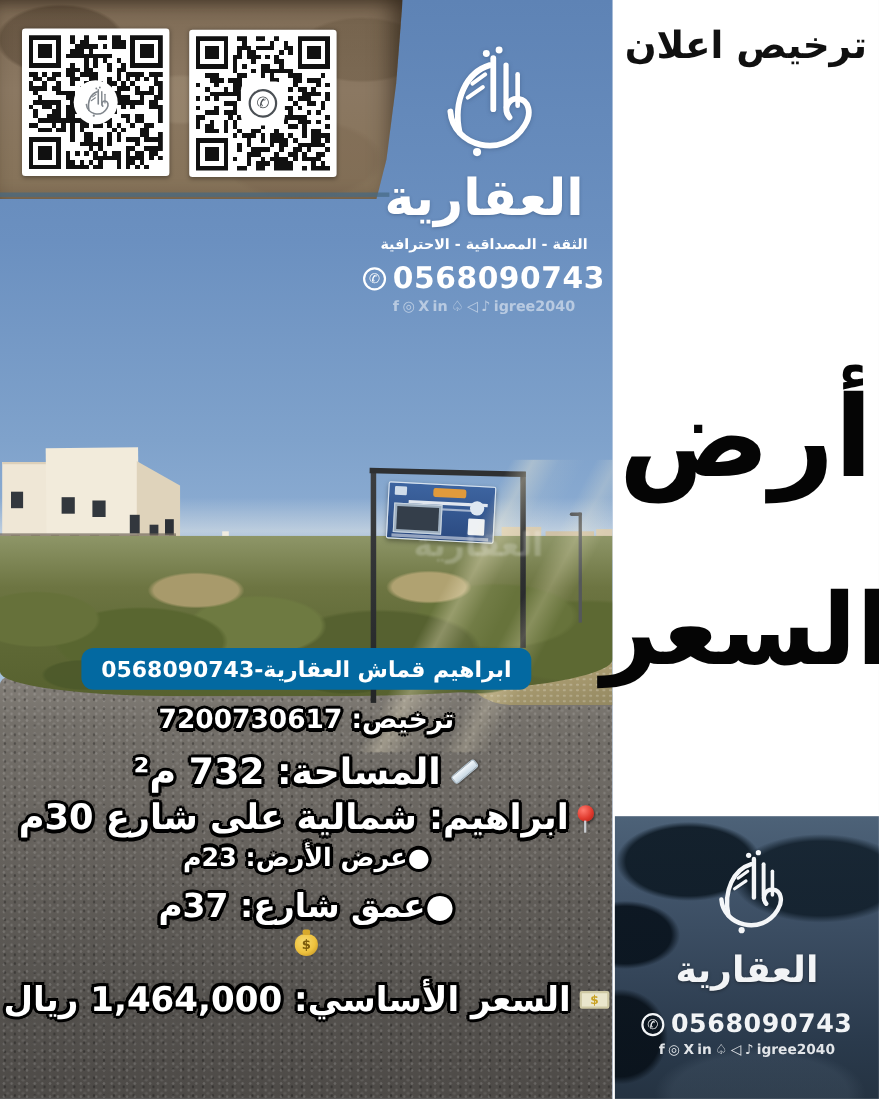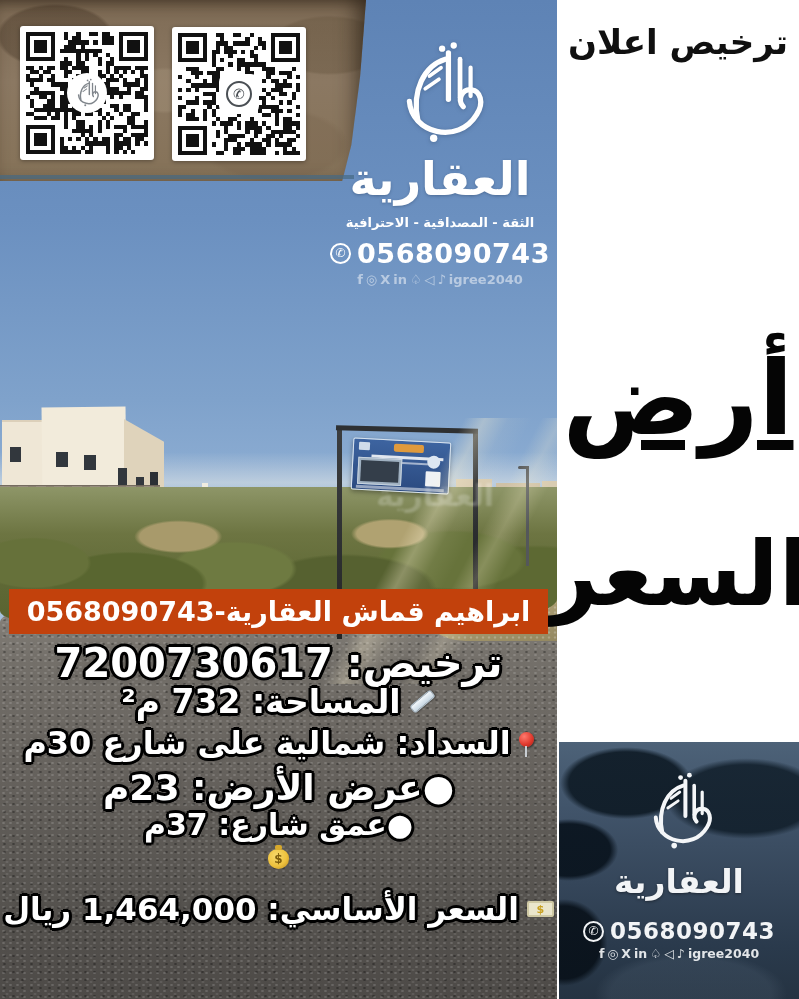--- a/index.html
+++ b/index.html
@@ -115,25 +115,25 @@
   .social-row{margin-top:3px;display:flex;align-items:center;justify-content:center;gap:3px;font-size:13px;font-weight:bold;}
   .lockup .social-row{opacity:.5;}
 
   
   .line{position:absolute;left:0;width:557px;display:flex;justify-content:center;align-items:center;
      gap:8px;direction:rtl;color:#fff;font-weight:bold;z-index:8;}
   .otl{text-shadow:3px 0 #000,-3px 0 #000,0 3px #000,0 -3px #000,2.2px 2.2px #000,-2.2px -2.2px #000,
        2.2px -2.2px #000,-2.2px 2.2px #000,0 0 7px rgba(0,0,0,.45);}
   .loc-line{top:512px;font-size:32px;}
   .agent-wrap{top:589px;}
-  .agent-banner{background:#c2410c;color:#fff;padding:7px 18px;border-radius:0;font-size:27px;font-weight:bold;}
-  .lic-line{top:640px;font-size:40px;}
+  .agent-banner{background:#0369a1;color:#fff;padding:7px 18px;border-radius:11px;font-size:20px;font-weight:bold;}
+  .lic-line{top:640px;font-size:24px;}
   .area-line{top:682px;font-size:33px;text-align:center;}
   .front-line{top:724px;font-size:32px;}
-  .width-line{top:767px;font-size:36px;}
+  .width-line{top:767px;font-size:23px;}
   .depth-line{top:807px;font-size:30px;}
   .meter-line{top:849px;font-size:32px;}
   .base-line{top:891px;font-size:31px;}
 
   
   .ruler-icon{width:27px;height:9px;border-radius:3px;transform:rotate(-40deg);flex:0 0 auto;
      background:linear-gradient(180deg,#f2f7fb,#c6d6e2);border:1px solid #b4c5d2;box-shadow:1px 1px 2px rgba(0,0,0,.4);}
   .pin-icon{width:15px;height:15px;border-radius:50%;flex:0 0 auto;position:relative;top:-4px;
      background:radial-gradient(circle at 35% 30%,#ff7a6e,#e03a2e 55%,#a61c12);box-shadow:1px 1px 2px rgba(0,0,0,.5);}
   .pin-icon::after{content:"";position:absolute;left:6px;top:14px;width:2px;height:11px;background:#c9ced3;}
@@ -142,21 +142,21 @@
      justify-content:center;font-size:12px;font-weight:bold;color:#7c5c0c;text-shadow:none;}
   .bag-icon::before{content:"";position:absolute;top:-4px;left:7px;width:7px;height:5px;background:#d7a92c;border-radius:2px;}
   .bill-icon{width:27px;height:16px;flex:0 0 auto;background:#eae6cc;border:2px solid #cfc9a4;border-radius:2px;
      display:flex;align-items:center;justify-content:center;font-size:11px;font-weight:bold;color:#c8a020;text-shadow:none;}
 
   
   .panel{position:absolute;left:557px;top:0;width:242px;height:999px;background:#ffffff;}
   .license-header{position:absolute;left:0;top:22px;width:242px;text-align:center;font-size:34px;
      font-weight:bold;color:#101010;direction:rtl;}
   .sale1{position:absolute;left:0;top:308px;width:242px;height:180px;display:flex;align-items:center;
-     justify-content:center;font-size:102px;font-weight:bold;color:#050505;direction:rtl;text-decoration:underline;}
+     justify-content:center;font-size:102px;font-weight:bold;color:#050505;direction:rtl;}
   .sale2{position:absolute;left:0;top:488px;width:242px;height:170px;display:flex;align-items:center;
      justify-content:center;font-size:90px;font-weight:bold;color:#050505;direction:rtl;}
 
   .footer-photo{position:absolute;left:2px;right:0;top:742px;bottom:0;overflow:hidden;text-align:center;color:#f2f4f6;
      background:
        radial-gradient(110px 60px at 28% 16%,rgba(10,22,32,.85) 52%,transparent 60%),
        radial-gradient(130px 65px at 78% 22%,rgba(12,25,36,.8) 52%,transparent 62%),
        radial-gradient(80px 50px at 4% 42%,rgba(8,18,28,.9) 52%,transparent 62%),
        radial-gradient(70px 70px at 2% 78%,rgba(6,14,22,.85) 52%,transparent 62%),
        radial-gradient(160px 70px at 55% 98%,rgba(130,150,170,.12) 50%,transparent 60%),
@@ -925,21 +925,21 @@
     <div class="line agent-wrap">
       <span class="agent-banner">ابراهيم قماش العقارية-0568090743</span>
     </div>
     <div class="line lic-line otl">ترخيص: 7200730617</div>
     <div class="line area-line">
       <span class="ruler-icon"></span>
       <span class="otl">المساحة: 732 م²</span>
     </div>
     <div class="line front-line">
       <span class="pin-icon"></span>
-      <span class="otl">السداد: شمالية على شارع 30م</span>
+      <span class="otl">ابراهيم: شمالية على شارع 30م</span>
     </div>
     <div class="line width-line otl">●عرض الأرض: 23م</div>
     <div class="line depth-line otl">●عمق شارع: 37م</div>
     <div class="line meter-line">
       <span class="bag-icon">$</span>
     </div>
     <div class="line base-line">
       <span class="bill-icon">$</span>
       <span class="otl">السعر الأساسي: 1,464,000 ريال</span>
     </div>

